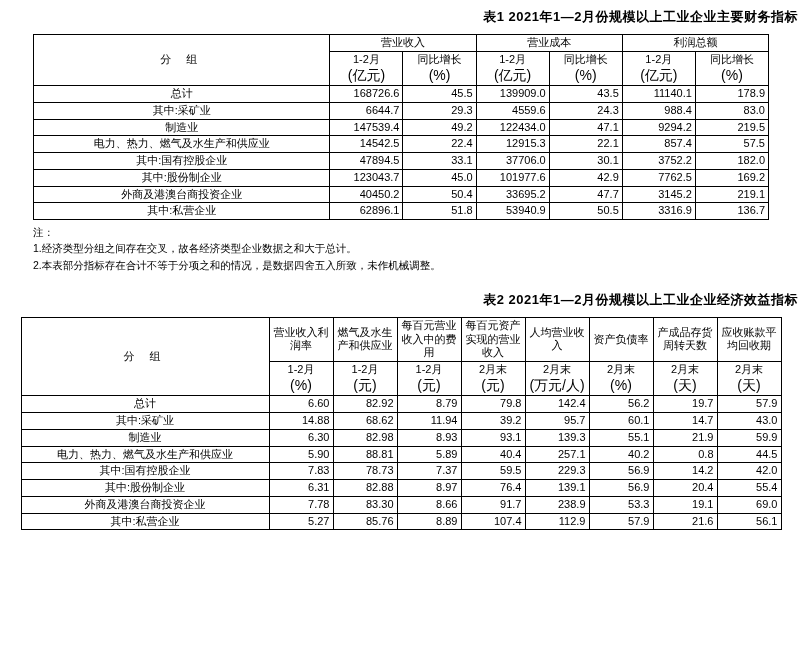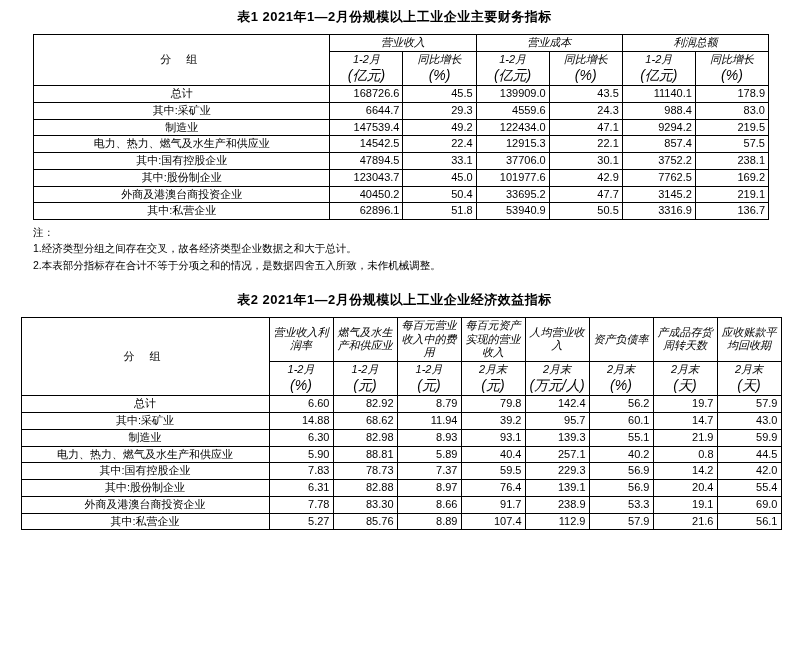--- a/index.html
+++ b/index.html
@@ -13,25 +13,25 @@
     font-family: "Liberation Sans", sans-serif;
     font-size: 11px;
     color: #000000;
     overflow: hidden;
   }
   .page {
     width: 802px;
     position: relative;
   }
   .table-title {
-    text-align: center;
+    text-align: right;
     font-weight: bold;
     font-size: 13px;
     letter-spacing: 0.5px;
-    margin: 8px 13px 8px 0;
+    margin: 8px 4px 8px 0;
   }
   table {
     border-collapse: collapse;
     table-layout: fixed;
   }
   .t1 {
     width: 736px;
     margin: 0 auto;
   }
   .t2 {
@@ -41,21 +41,20 @@
   .t1 td, .t1 th, .t2 td, .t2 th {
     border: 1px solid #000000;
     font-weight: normal;
     font-size: 11px;
     padding: 1px 3px;
     line-height: 1.25;
   }
   .hdr {
     text-align: center;
     vertical-align: middle;
-    font-style: italic;
   }
   .hdr-b {
     font-weight: bold;
   }
   .grp {
     text-align: center;
     vertical-align: middle;
     letter-spacing: 6px;
     font-weight: bold;
     margin-top: 40px;
@@ -178,21 +177,21 @@
           <td class="num">857.4</td>
           <td class="num">57.5</td>
         </tr>
         <tr>
           <td class="lbl ind1">其中:国有控股企业</td>
           <td class="num">47894.5</td>
           <td class="num">33.1</td>
           <td class="num">37706.0</td>
           <td class="num">30.1</td>
           <td class="num">3752.2</td>
-          <td class="num">238.1</td>
+          <td class="num">182.0</td>
         </tr>
         <tr>
           <td class="lbl ind1">其中:股份制企业</td>
           <td class="num">123043.7</td>
           <td class="num">45.0</td>
           <td class="num">101977.6</td>
           <td class="num">42.9</td>
           <td class="num">7762.5</td>
           <td class="num">169.2</td>
         </tr>

